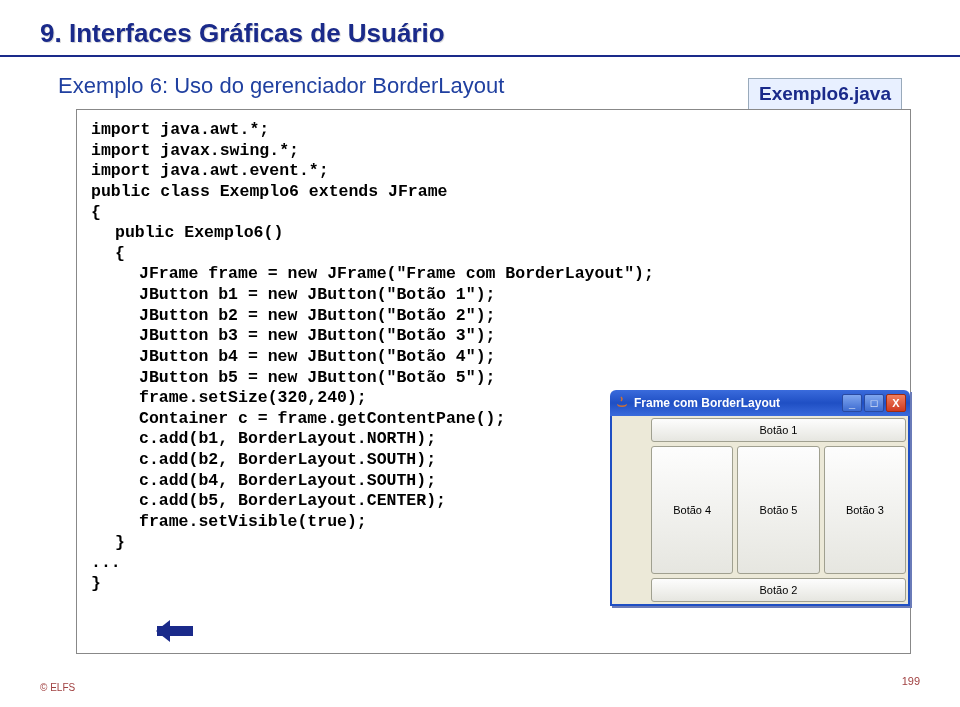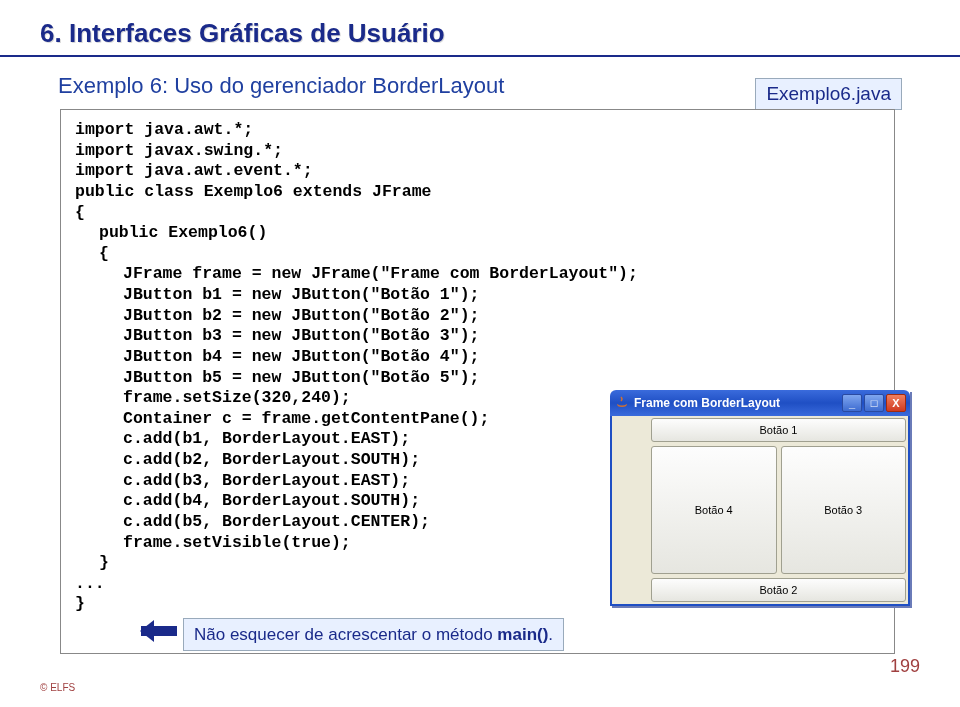--- a/index.html
+++ b/index.html
@@ -31,21 +31,21 @@
     margin-right: -40px;
     margin-bottom: 16px;
   }
   .subtitle {
     color: #2040a0;
     font-size: 22px;
     margin-left: 18px;
     margin-bottom: 10px;
   }
   .codebox {
-    margin-left: 20px;
+    margin-left: 36px;
     width: 835px;
     border: 1px solid #888;
     background: #fff;
     padding: 10px 14px 20px 14px;
     font-family: "Courier New", monospace;
     font-size: 16.5px;
     font-weight: bold;
     color: #000;
     line-height: 1.25;
     position: relative;
@@ -56,21 +56,21 @@
   .indent2 { padding-left: 48px; }
   .filetag {
     position: absolute;
     top: 78px;
     right: 58px;
     background: #e8f0ff;
     border: 1px solid #9ab;
     padding: 4px 10px;
     color: #1a2a8a;
     font-size: 19px;
-    font-weight: normal;
+    font-weight: bold;
   }
   .note-arrow {
     position: absolute;
     left: 80px;
     bottom: 17px;
     width: 36px;
     height: 10px;
     background: #1a2a8a;
   }
   .note-arrow::before {
@@ -154,31 +154,31 @@
   .footer-left {
     position:absolute;
     left:40px;
     bottom:14px;
     font-size:10px;
     color:#a04040;
   }
   .footer-right {
     position:absolute;
     right:40px;
-    bottom:30px;
-    font-size:18px;
+    bottom:20px;
+    font-size:11px;
     color:#a04040;
   }
 </style>
 </head>
 <body>
 
 <div class="slide">
 
-  <div class="heading">6. Interfaces Gráficas de Usuário</div>
+  <div class="heading">9. Interfaces Gráficas de Usuário</div>
   <hr class="heading-rule">
   <div class="subtitle">Exemplo 6: Uso do gerenciador BorderLayout</div>
 
   <div class="filetag">Exemplo6.java</div>
 
   <div class="codebox">
     <div class="code-line">import java.awt.*;</div>
     <div class="code-line">import javax.swing.*;</div>
     <div class="code-line">import java.awt.event.*;</div>
     <div class="code-line"></div>
@@ -187,34 +187,30 @@
     <div class="code-line indent1">public Exemplo6()</div>
     <div class="code-line indent1">{</div>
     <div class="code-line indent2">JFrame frame = new JFrame("Frame com BorderLayout");</div>
     <div class="code-line indent2">JButton b1 = new JButton("Botão 1");</div>
     <div class="code-line indent2">JButton b2 = new JButton("Botão 2");</div>
     <div class="code-line indent2">JButton b3 = new JButton("Botão 3");</div>
     <div class="code-line indent2">JButton b4 = new JButton("Botão 4");</div>
     <div class="code-line indent2">JButton b5 = new JButton("Botão 5");</div>
     <div class="code-line indent2">frame.setSize(320,240);</div>
     <div class="code-line indent2">Container c = frame.getContentPane();</div>
-    <div class="code-line indent2">c.add(b1, BorderLayout.EAST);</div>
+    <div class="code-line indent2">c.add(b1, BorderLayout.NORTH);</div>
     <div class="code-line indent2">c.add(b2, BorderLayout.SOUTH);</div>
-    <div class="code-line indent2">c.add(b3, BorderLayout.EAST);</div>
     <div class="code-line indent2">c.add(b4, BorderLayout.SOUTH);</div>
     <div class="code-line indent2">c.add(b5, BorderLayout.CENTER);</div>
     <div class="code-line indent2">frame.setVisible(true);</div>
     <div class="code-line indent1">}</div>
     <div class="code-line">...</div>
     <div class="code-line">}</div>
 
     <div class="note-arrow"></div>
-    <div class="note-box">
-      <span>Não esquecer de acrescentar o método </span><b>main()</b><span>.</span>
-    </div>
   </div>
 
   <div class="winshot">
     <div class="win-titlebar">
       <span class="win-icon">
         <svg width="14" height="14" viewBox="0 0 14 14">
             <path d="M2 8 q5 3 10 0 q0 3 -5 3 q-5 0 -5 -3 Z" fill="#d07030"></path>
             <path d="M6 1 q2 2 0 4" stroke="#d07030" stroke-width="1.4" fill="none"></path>
           </svg>
       </span>
@@ -222,20 +218,21 @@
       <span class="win-btns">
         <span class="win-btn">_</span>
         <span class="win-btn">□</span>
         <span class="win-btn close">X</span>
       </span>
     </div>
     <div class="win-body">
       <div class="jbtn top">Botão 1</div>
       <div class="row-center">
         <div class="jbtn">Botão 4</div>
+        <div class="jbtn">Botão 5</div>
         <div class="jbtn">Botão 3</div>
       </div>
       <div class="jbtn bot">Botão 2</div>
     </div>
   </div>
 
   <div class="footer-left">© ELFS</div>
   <div class="footer-right">199</div>
 </div>
 

